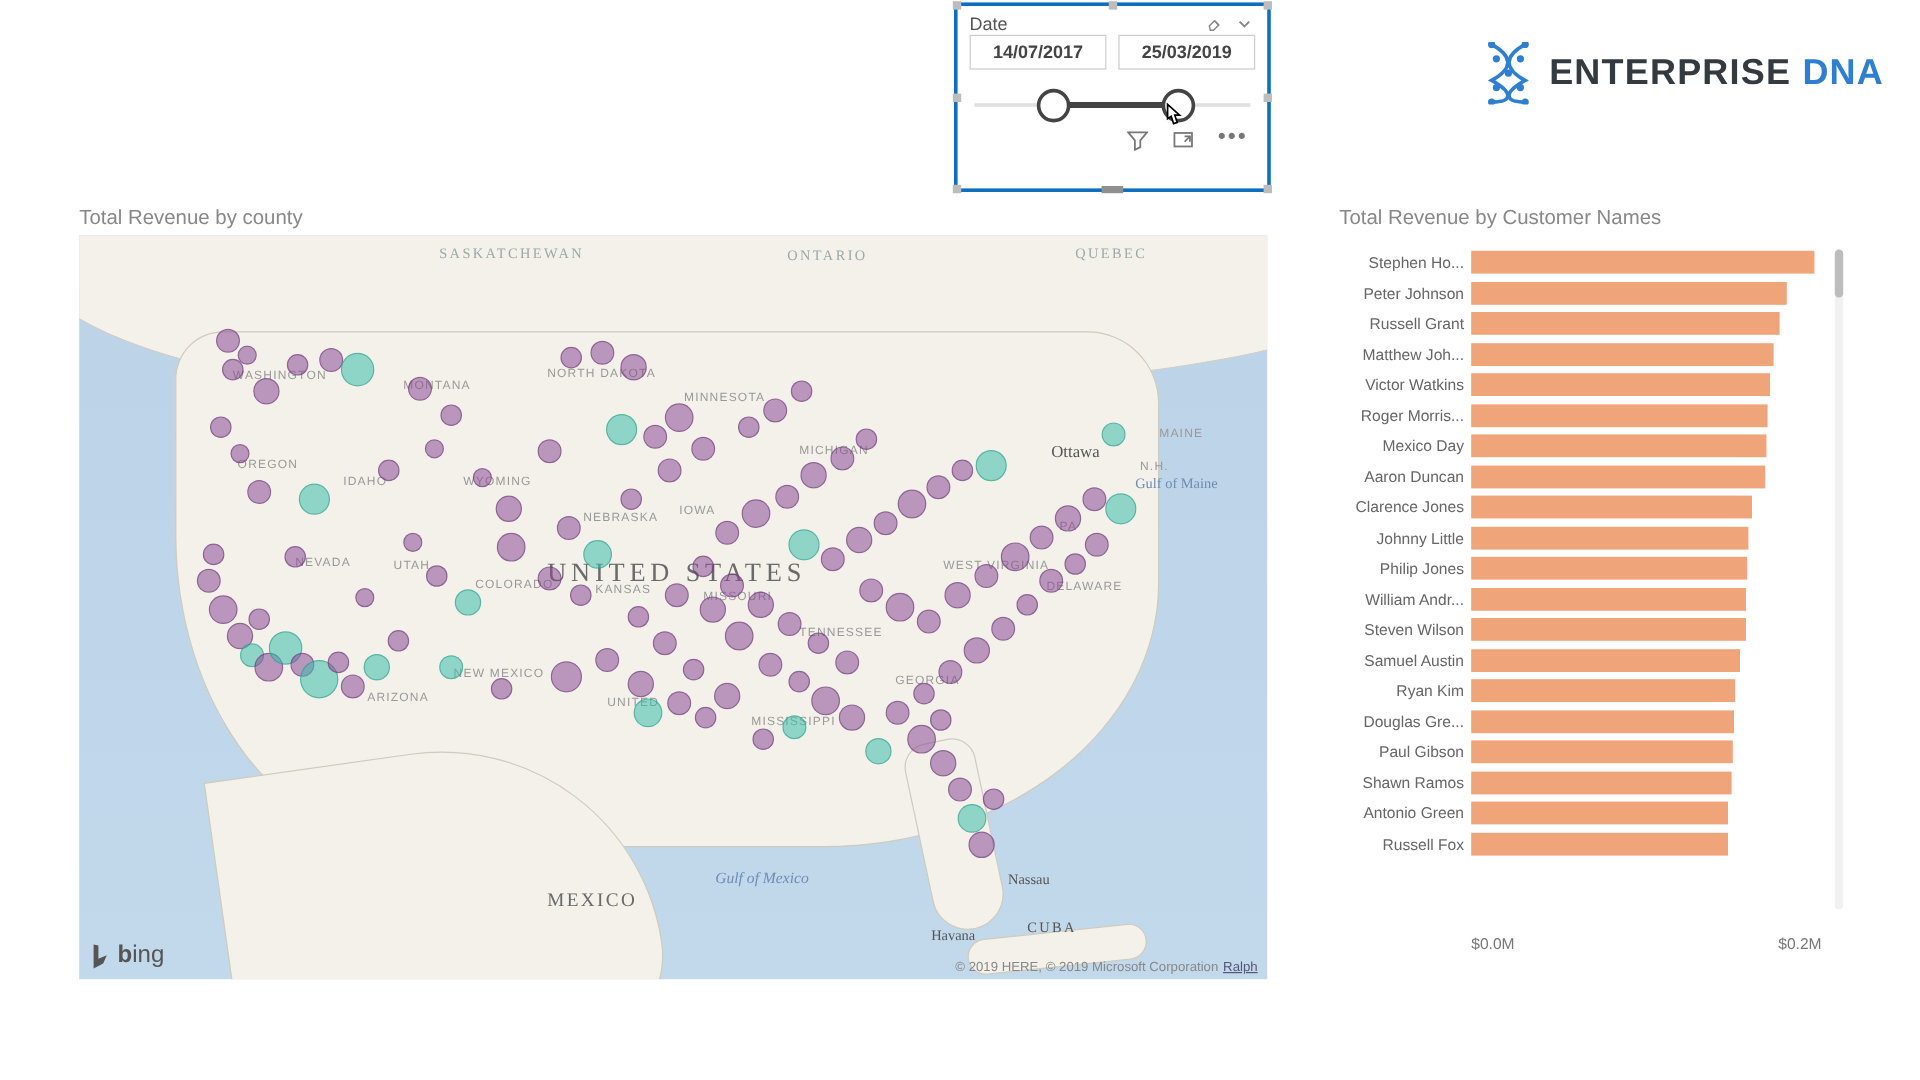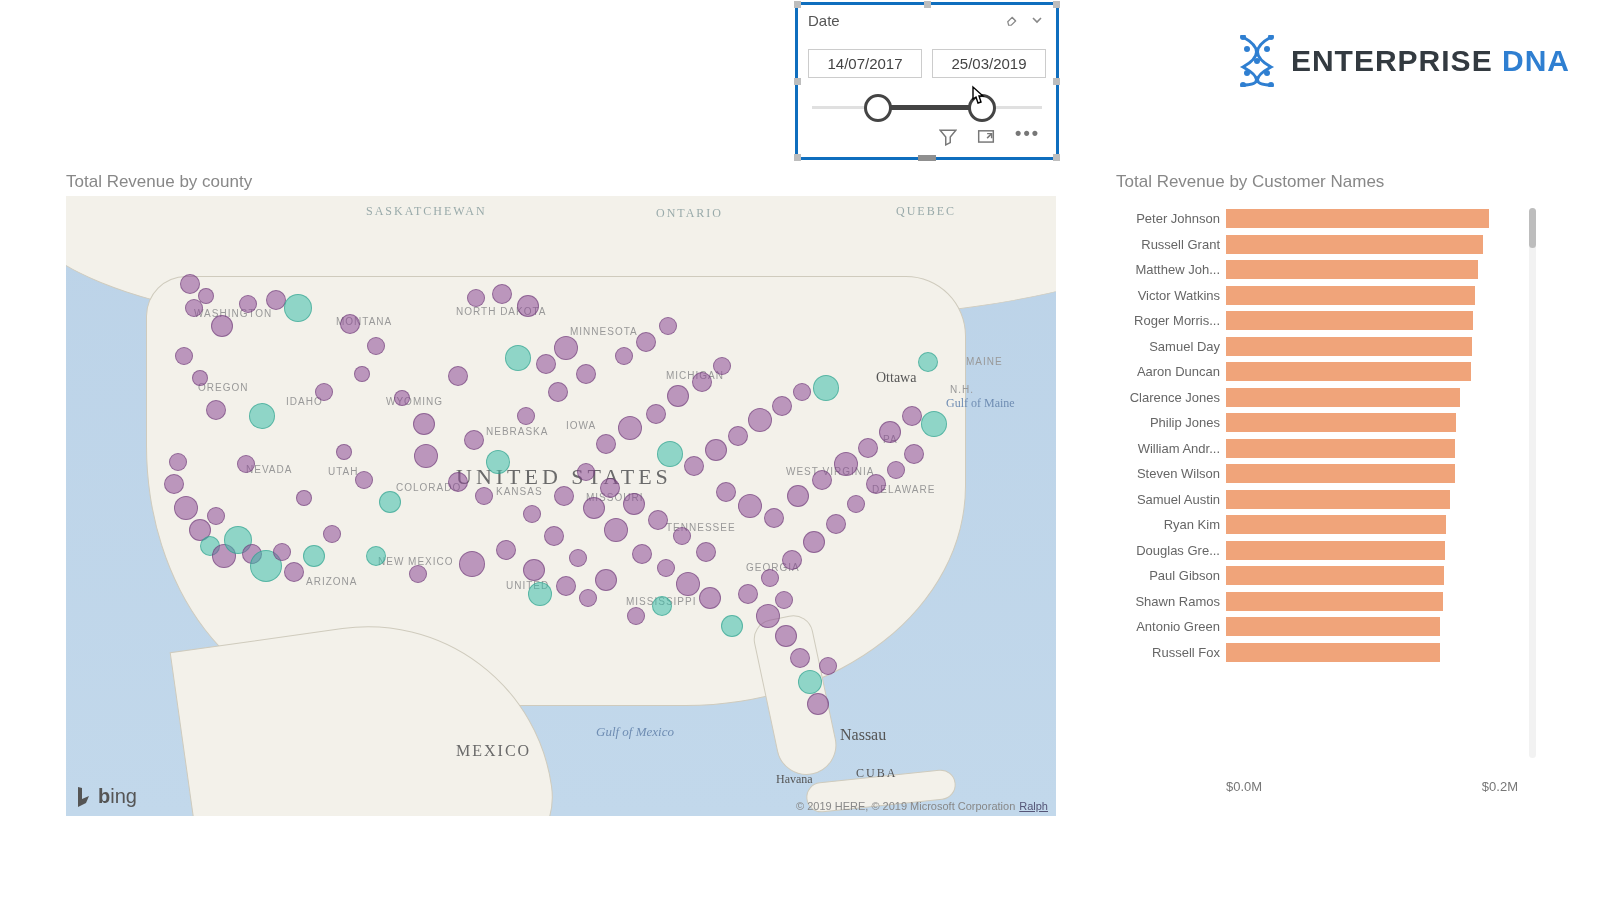--- a/index.html
+++ b/index.html
@@ -27,21 +27,21 @@
   .slicer .sh-bl { bottom:-4px; left:-4px; } .slicer .sh-br { bottom:-4px; right:-4px; }
   .slicer .sh-tm { top:-4px; left:50%; margin-left:-3px; }
   .slicer .sh-bm { bottom:-4px; left:50%; margin-left:-3px; background:#8f8f8f; width:18px; height:6px; margin-left:-9px;}
   .slicer .sh-ml { left:-4px; top:50%; margin-top:-3px; }
   .slicer .sh-mr { right:-4px; top:50%; margin-top:-3px; }
 
   .slicer-head { display:flex; align-items:center; color:#555; font-size:15px; }
   .slicer-head .title { flex:1; }
   .slicer-head .hicon { width:18px; height:18px; margin-left:6px; color:#888; display:flex;align-items:center;justify-content:center;}
 
-  .slicer-dates { display:flex; gap:10px; margin-top:20px; }
+  .slicer-dates { display:flex; gap:10px; margin-top:0;font-weight:bold; }
   .date-box {
     flex:1; border:1px solid #ccc; padding:5px 8px; font-size:15px; color:#444;
     text-align:center; background:#fff;
   }
 
   .slider-track {
     position: relative; height: 40px; margin-top:10px;
   }
   .track-line { position:absolute; left:4px; right:4px; top:18px; height:3px; background:#e0e0e0; }
   .track-fill { position:absolute; left:66px; right:62px; top:17px; height:5px; background:#444; }
@@ -88,21 +88,21 @@
   .map-label { position:absolute; font-family:Georgia, serif; color:#6a6a6a; }
   .map-label.us-l { left:390px; top:268px; font-size:22px; letter-spacing:4px; }
   .map-label.mex-l{ left:390px; top:546px; font-size:16px; letter-spacing:2px; }
   .map-label.gulf { left:530px; top:528px; font-size:13px; color:#6f8db3; font-style:italic;}
   .map-label.sk   { left:300px; top:8px;  font-size:12px; color:#9aa; letter-spacing:2px;}
   .map-label.on   { left:590px; top:10px; font-size:12px; color:#9aa; letter-spacing:2px;}
   .map-label.qc   { left:830px; top:8px;  font-size:12px; color:#9aa; letter-spacing:2px;}
   .map-label.ott  { left:810px; top:174px;font-size:14px; color:#555;}
   .map-label.gom  { left:880px; top:200px;font-size:12px; color:#6f8db3;}
   .map-label.hav  { left:710px; top:576px;font-size:12px; color:#555;}
-  .map-label.nas  { left:774px; top:530px;font-size:16px; color:#555;text-align:center;}
+  .map-label.nas  { left:774px; top:530px;font-size:12px; color:#555;text-align:center;}
   .map-label.cuba-l{left:790px; top:570px;font-size:12px; color:#555; letter-spacing:2px;}
   .state { position:absolute; font-size:10px; color:#999; letter-spacing:1px;}
   .bub {
     position:absolute; border-radius:50%;
     background: rgba(140, 75, 150, 0.55);
     border:1px solid rgba(100, 50, 110, 0.5);
   }
   .bub.t { background: rgba(60, 190, 170, 0.55); border-color: rgba(30,150,130,0.5);}
   .bing { position:absolute; left:8px; bottom:8px; display:flex; align-items:center; gap:6px; color:#555; font-size:20px;}
   .map-credit { position:absolute; right:8px; bottom:4px; font-size:11px; color:#888;}
@@ -388,20 +388,26 @@
   </div>
   <div class="map-credit">
     <span>© 2019 HERE, © 2019 Microsoft Corporation</span><a>Ralph</a>
   </div>
 </div>
 
 <div class="bar-title">Total Revenue by Customer Names</div>
 <div class="chart">
   <div class="bars" id="bar-rows">
       <div class="row">
+        <div class="lab">Stephen Ho...</div>
+        <div class="track">
+          <div class="fill" style="width: 97.9167%;"></div>
+        </div>
+      </div>
+      <div class="row">
         <div class="lab">Peter Johnson</div>
         <div class="track">
           <div class="fill" style="width: 90%;"></div>
         </div>
       </div>
       <div class="row">
         <div class="lab">Russell Grant</div>
         <div class="track">
           <div class="fill" style="width: 87.9167%;"></div>
         </div>
@@ -418,35 +424,41 @@
           <div class="fill" style="width: 85.4167%;"></div>
         </div>
       </div>
       <div class="row">
         <div class="lab">Roger Morris...</div>
         <div class="track">
           <div class="fill" style="width: 84.5833%;"></div>
         </div>
       </div>
       <div class="row">
-        <div class="lab">Samuel Day</div>
+        <div class="lab">Mexico Day</div>
         <div class="track">
           <div class="fill" style="width: 84.1667%;"></div>
         </div>
       </div>
       <div class="row">
         <div class="lab">Aaron Duncan</div>
         <div class="track">
           <div class="fill" style="width: 83.75%;"></div>
         </div>
       </div>
       <div class="row">
         <div class="lab">Clarence Jones</div>
         <div class="track">
           <div class="fill" style="width: 80%;"></div>
+        </div>
+      </div>
+      <div class="row">
+        <div class="lab">Johnny Little</div>
+        <div class="track">
+          <div class="fill" style="width: 79.1667%;"></div>
         </div>
       </div>
       <div class="row">
         <div class="lab">Philip Jones</div>
         <div class="track">
           <div class="fill" style="width: 78.75%;"></div>
         </div>
       </div>
       <div class="row">
         <div class="lab">William Andr...</div>

